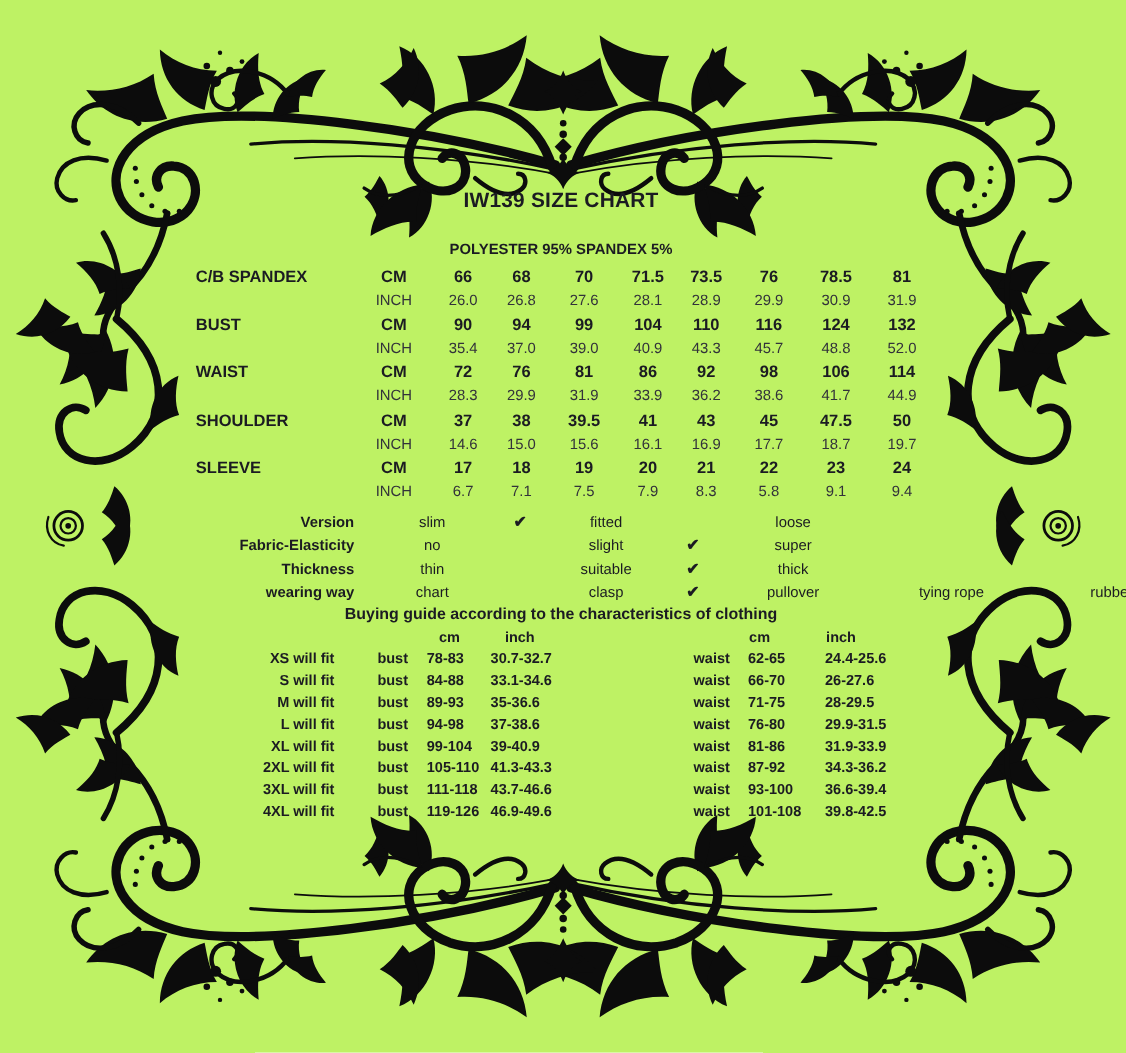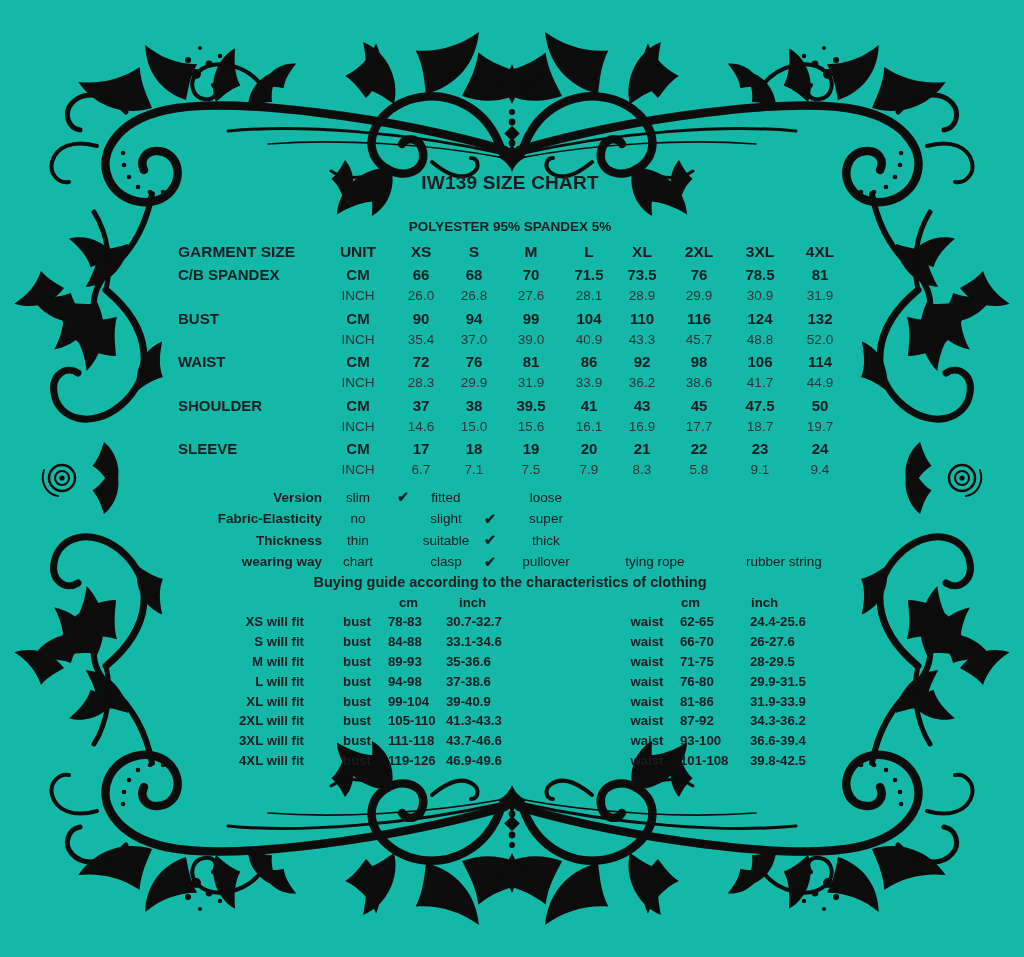--- a/index.html
+++ b/index.html
@@ -1,16 +1,16 @@
 <!DOCTYPE html>
 <html><head>
 <meta charset="utf-8">
 <style>
   html,body{margin:0;padding:0;background:#fff;}
-  .stage{position:relative;width:1024px;height:957px;background:#14b8a6;overflow:hidden;
+  .stage{position:relative;width:1024px;height:957px;background:#bef264;overflow:hidden;
          font-family:"Liberation Sans",sans-serif;color:#1b1b22;}
   .ornament{position:absolute;inset:0;width:100%;height:100%;fill:#0c0c0c;}
   .st{fill:none;stroke:#0c0c0c;stroke-linecap:round;}
   .w8{stroke-width:8.5}.w7{stroke-width:7}.w6{stroke-width:6}.w5{stroke-width:5}
   .w4{stroke-width:4}.w3{stroke-width:3}.w25{stroke-width:2.5}.w2{stroke-width:2}.w16{stroke-width:1.6}
 
   .content{position:absolute;left:170px;top:172px;width:680px;}
   .title{font-size:19px;font-weight:bold;text-align:center;line-height:21px;letter-spacing:.2px;}
   .subtitle{font-size:13.5px;font-weight:bold;text-align:center;line-height:17px;margin-top:25px;}
 
@@ -19,21 +19,21 @@
   .srow.head{height:21px;}
   .srow.cmr{height:21.5px;margin-top:2px;}
   .srow.inr{height:20px;}
   .cell{text-align:center;}
   .cell.lab{text-align:left;font-weight:bold;font-size:15.5px;padding-left:8px;}
   .head .cell{font-weight:bold;font-size:15.5px;}
   .cmr .cell{font-weight:bold;font-size:15px;}
   .inr .cell{font-size:13.5px;color:#32323a;}
 
   .attrs{margin-top:7px;}
-  .arow{display:grid;grid-template-columns:152px 72px 18px 68px 20px 92px 126px 132px;align-items:center;height:21.5px;font-size:13.5px;}
+  .arow{display:grid;grid-template-columns:152px 72px 18px 68px 20px 92px 126px 132px;align-items:center;height:21.5px;font-size:13.5px;gap:35px;}
   .a{text-align:center;}
   .a.lab{text-align:right;font-weight:bold;}
   .a.k{font-weight:bold;font-size:14.5px;}
 
   .notes{margin-top:3px;}
   .note{text-align:center;font-size:13px;line-height:20.8px;color:#26262e;}
   .bg-heading{text-align:center;font-weight:bold;font-size:14.5px;line-height:19px;}
 
   .guide{margin-top:2px;}
   .grow{display:grid;grid-template-columns:138px 78px 60px 115px 55px 62px 70px 102px;align-items:center;height:19.9px;font-size:13.2px;font-weight:bold;}
@@ -140,32 +140,20 @@
     <use href="#dotc" transform="translate(196,883) scale(1,-1)"></use>
     <use href="#dotc" transform="translate(828,883) scale(-1,-1)"></use>
   </svg>
 
   <div class="content">
 
     <div class="title">IW139 SIZE CHART</div>
     <div class="subtitle">POLYESTER 95% SPANDEX 5%</div>
 
     <div class="size-table">
-      <div class="srow head">
-        <div class="cell lab">GARMENT SIZE</div>
-        <div class="cell">UNIT</div>
-        <div class="cell">XS</div>
-        <div class="cell">S</div>
-        <div class="cell">M</div>
-        <div class="cell">L</div>
-        <div class="cell">XL</div>
-        <div class="cell">2XL</div>
-        <div class="cell">3XL</div>
-        <div class="cell">4XL</div>
-      </div>
 
       <div class="srow cmr">
         <div class="cell lab">C/B SPANDEX</div>
         <div class="cell">CM</div>
         <div class="cell">66</div>
         <div class="cell">68</div>
         <div class="cell">70</div>
         <div class="cell">71.5</div>
         <div class="cell">73.5</div>
         <div class="cell">76</div>

